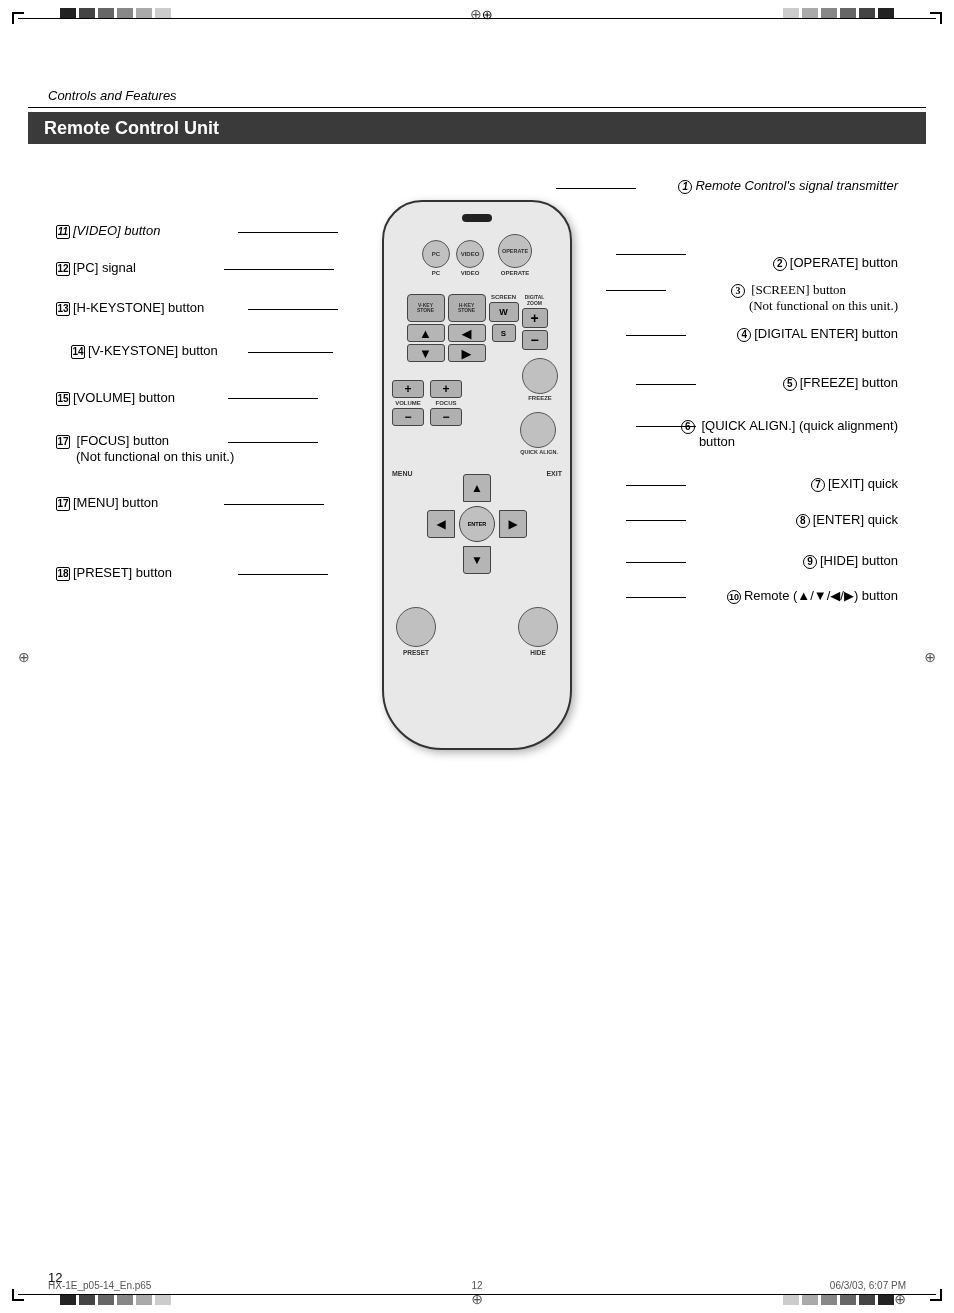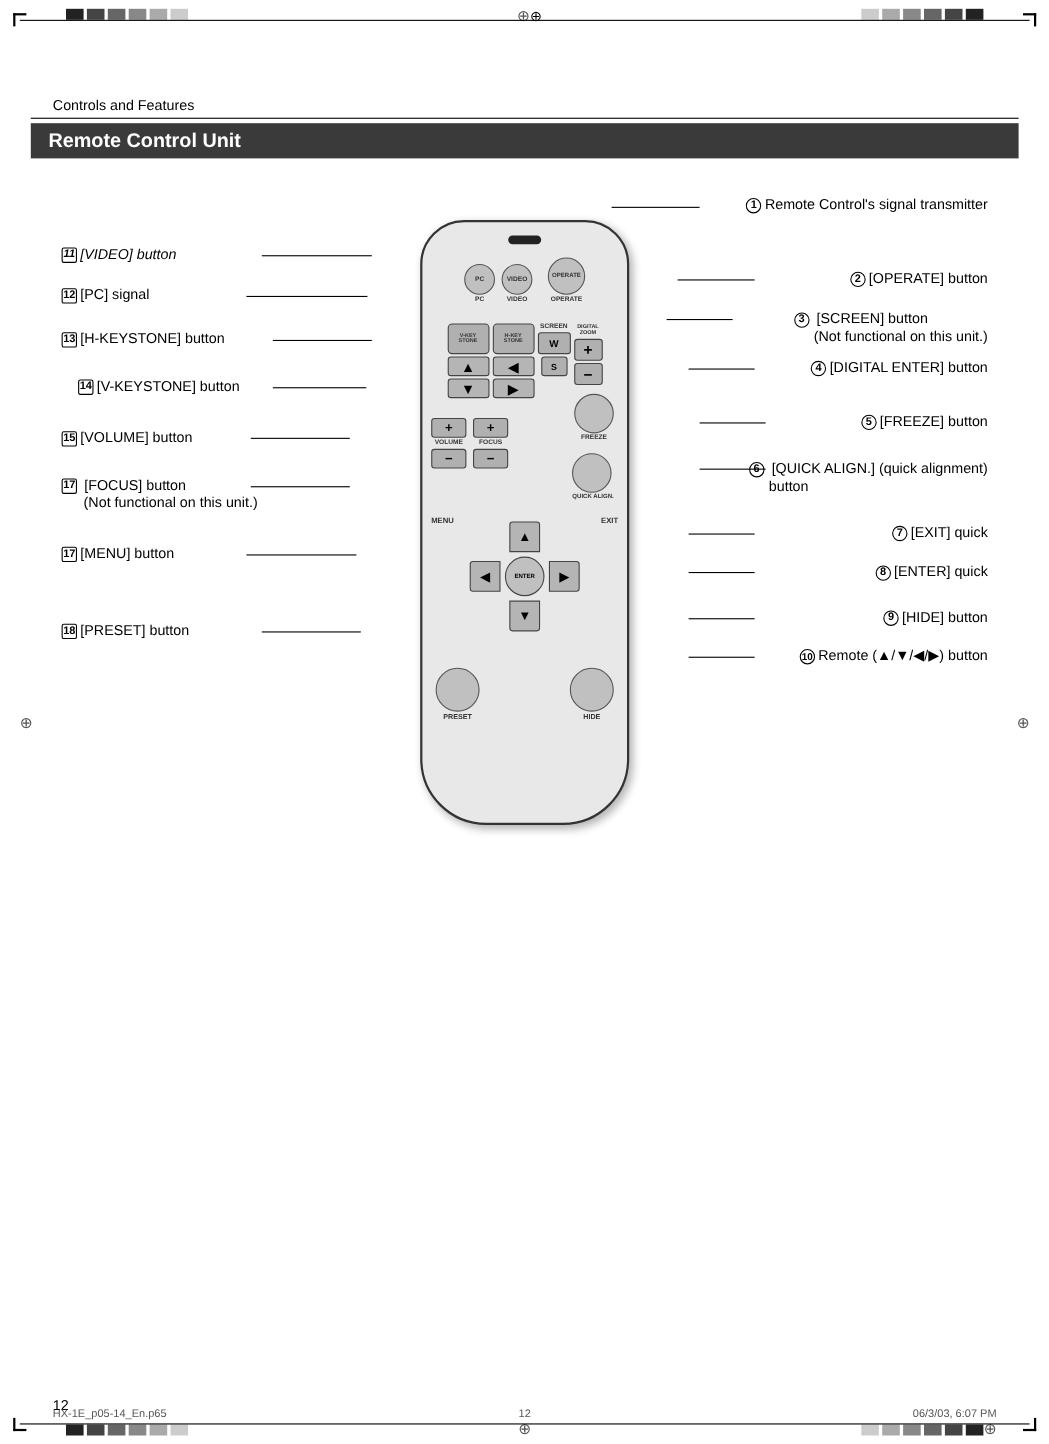--- a/index.html
+++ b/index.html
@@ -133,20 +133,21 @@
       transform: translateX(-50%);
       font-size: 14px;
       color: #555;
     }
 
     
     .section-title {
       position: absolute;
       top: 88px;
       left: 48px;
+      font-style: italic;
       font-size: 13px;
       color: #000;
     }
 
     
     .title-line {
       position: absolute;
       top: 107px;
       left: 28px;
       right: 28px;
@@ -639,31 +640,31 @@
         <span style="font-size:6.5px;font-weight:bold;color:#333;">PRESET</span>
       </div>
       <div style="display:flex;flex-direction:column;align-items:center;gap:2px;">
         <div class="btn-hide"></div>
         <span style="font-size:6.5px;font-weight:bold;color:#333;">HIDE</span>
       </div>
     </div>
 
   </div>
 
-  <div style="position:absolute;top:18px;right:28px;">
+  <div style="position:absolute;top:18px;right:28px;font-style:italic;">
     <span><span class="num-circle-round">1</span><span>Remote Control's signal transmitter</span></span>
   </div>
   <div class="callout-line" style="top:28px;right:290px;width:80px;"></div>
 
-  <div style="position:absolute;top:85px;right:28px;margin-left:33px;">
+  <div style="position:absolute;top:95px;right:28px;margin-left:33px;">
     <span><span class="num-circle-round">2</span><span>[OPERATE] button</span></span>
   </div>
   <div class="callout-line" style="top:94px;right:240px;width:70px;"></div>
 
-  <div style="position:absolute;top:122px;right:28px;">
+  <div style="position:absolute;top:122px;right:28px;font-family:Liberation Serif, serif;">
     <span><span class="num-circle-round">3</span><span>
       [SCREEN] button<br>
       <span style="margin-left:18px;">(Not functional on this unit.)</span>
     </span></span>
   </div>
   <div class="callout-line" style="top:130px;right:260px;width:60px;"></div>
 
   <div style="position:absolute;top:166px;right:28px;">
     <span><span class="num-circle-round">4</span><span>[DIGITAL ENTER] button</span></span>
   </div>

